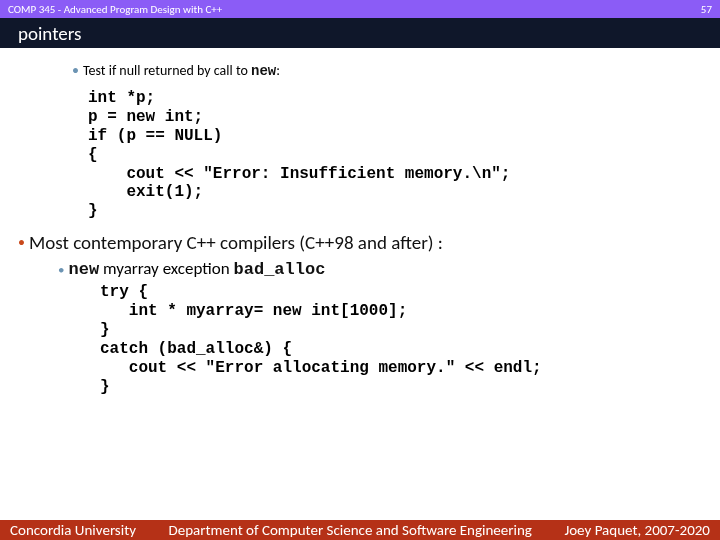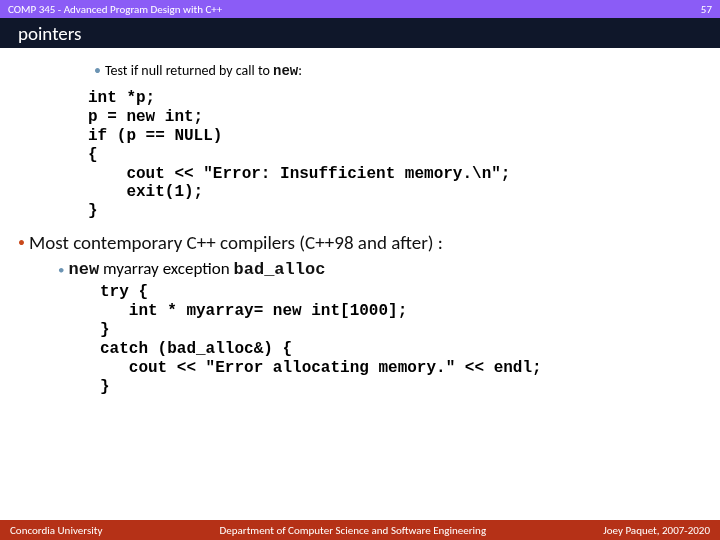--- a/index.html
+++ b/index.html
@@ -42,21 +42,21 @@
     color: #111;
   }
   .bullet-dot {
     color: #c9491b;
     font-size: 14px;
     vertical-align: 2px;
     margin-right: 4px;
   }
   .bullet-l2 {
     font-size: 14px;
-    margin-left: 76px;
+    margin-left: 54px;
     margin-top: 4px;
   }
   .bullet-l2 .dot {
     color: #6c94b3;
     margin-right: 4px;
   }
   .code-inline {
     font-family: "Courier New", monospace;
     font-weight: bold;
     color: #111;
@@ -91,21 +91,21 @@
     margin-right: 4px;
   }
   .footer {
     position: absolute;
     bottom: 0;
     left: 0;
     width: 100%;
     background: #b53117;
     color: #fff;
     height: 20px;
-    font-size: 11px;
+    font-size: 15px;
     display: flex;
     align-items: center;
     justify-content: space-between;
     padding: 0 10px;
   }
 </style>
 </head>
 <body>
 
 <div class="header-bar">

